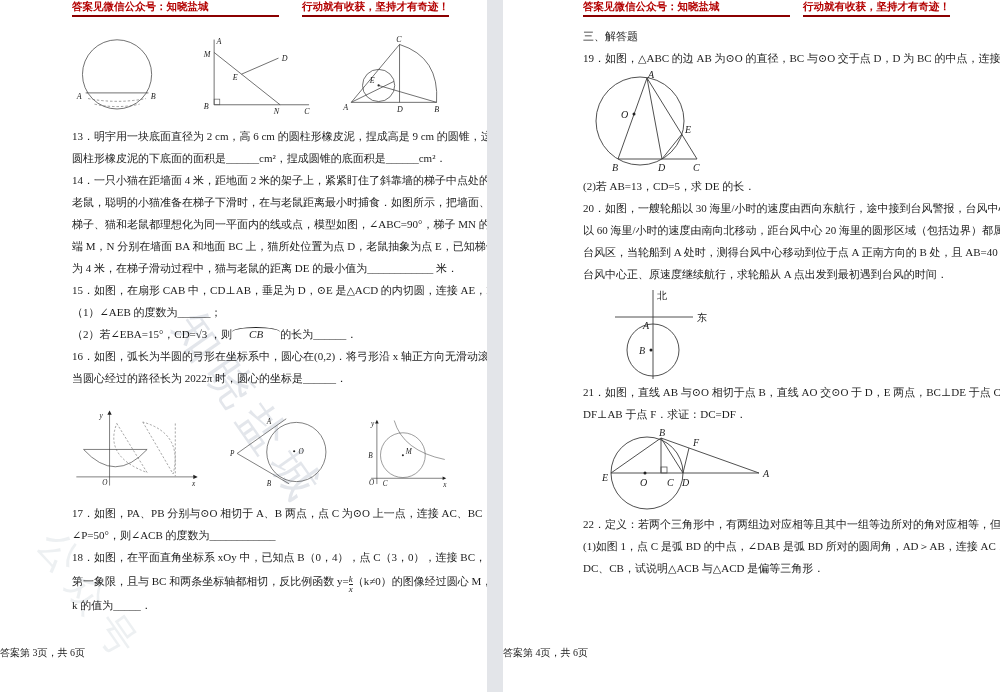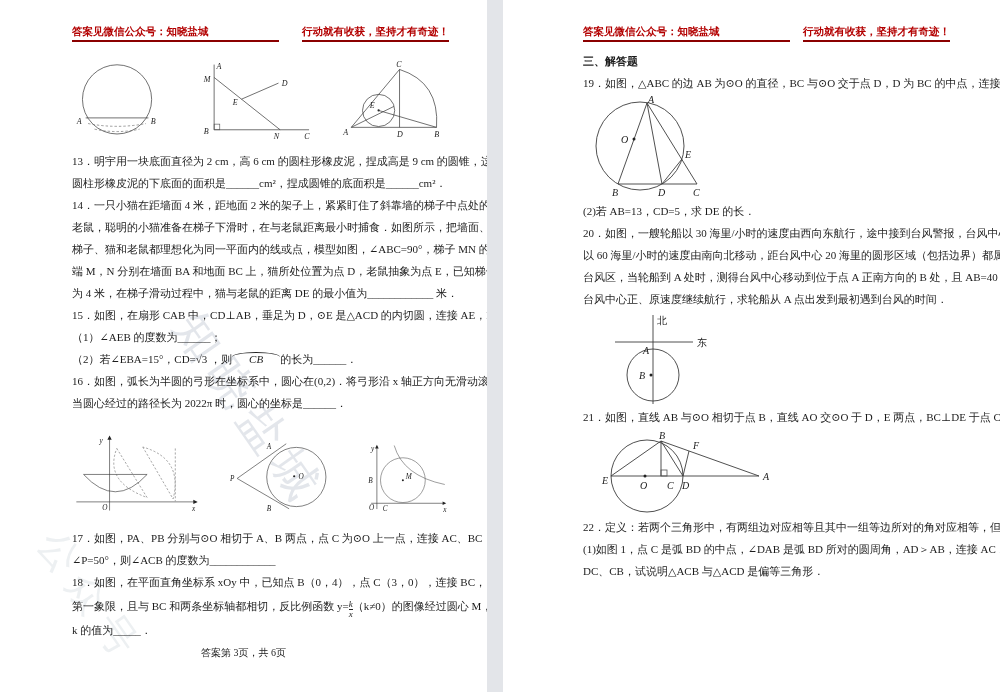--- a/index.html
+++ b/index.html
@@ -9,39 +9,39 @@
     font-family:"Liberation Serif","DejaVu Serif",serif;
     color:#1c1c1c;
   }
   .page{position:absolute;top:0;height:692px;background:#ffffff;}
   #page3{left:0;width:487px;}
   #page4{left:503px;width:497px;}
   .divider{position:absolute;top:0;left:487px;width:16px;height:692px;background:#e3e5e9;}
   .content{position:relative;}
   #page3 .content{margin:0 38px 0 72px;}
   #page4 .content{margin:0 50px 0 80px;}
-  .hdr{display:flex;justify-content:space-between;padding-top:25px;font-size:10.5px;font-weight:bold;color:#b30000;}
+  .hdr{display:flex;justify-content:space-between;font-size:10.5px;font-weight:bold;color:#b30000;}
   .hdr-left{border-bottom:2px solid #8b0000;padding-right:70px;padding-bottom:1px;}
   .hdr-right{border-bottom:2px solid #8b0000;padding-bottom:1px;text-align:right;}
   .line{margin:0;font-size:11px;line-height:22px;white-space:nowrap;}
-  .sec{font-weight:bold;}
+  .sec{font-weight:normal;}
   .figrow{display:flex;align-items:flex-end;}
   svg{display:block;}
   .stroke{fill:none;stroke:#3c3c3c;stroke-width:0.9;}
   .thin{fill:none;stroke:#555;stroke-width:0.8;}
   .dash{fill:none;stroke:#666;stroke-width:0.8;stroke-dasharray:3 2.5;}
   .dot{fill:#222;stroke:none;}
   .lbl{font-family:"Liberation Serif",serif;font-style:italic;font-size:10px;fill:#222;}
   .clbl{font-family:"Liberation Serif",serif;font-size:10px;fill:#222;}
   .frac{display:inline-block;text-align:center;vertical-align:-7px;line-height:1.05;font-size:9px;font-style:italic;}
   .frac .den{border-top:1px solid #222;display:block;}
   .overarc{position:relative;font-style:italic;padding:0 17px;}
   .overarc::before{content:"";position:absolute;left:0;right:0;top:-1px;height:4px;
     border-top:1.2px solid #222;border-radius:50% 50% 0 0 / 100% 100% 0 0;}
-  .footer{position:absolute;bottom:32px;left:0;right:0;text-align:center;font-size:10px;color:#222;}
+  .footer{position:absolute;bottom:32px;left:0;right:0;font-size:10px;color:#222;}
   .watermark{position:absolute;color:rgba(168,178,194,0.32);font-size:46px;letter-spacing:10px;
     transform:rotate(55deg);transform-origin:left top;white-space:nowrap;pointer-events:none;}
   .wm1{left:210px;top:300px;}
   .wm2{left:70px;top:520px;font-size:40px;color:rgba(175,185,198,0.22);}
 </style>
 </head>
 <body>
 
 <div class="page" id="page3">
   <div class="watermark wm1">知晓盐城</div>
@@ -194,20 +194,21 @@
       <line class="stroke" x1="14" y1="30" x2="92" y2="30"></line>
       <circle class="stroke" cx="52" cy="63" r="26"></circle>
       <circle class="dot" cx="50" cy="63" r="1.5"></circle>
       <text class="clbl" x="56" y="12">北</text>
       <text class="clbl" x="96" y="34">东</text>
       <text class="lbl" x="42" y="42">A</text>
       <text class="lbl" x="38" y="67">B</text>
     </svg>
 
     <p class="line">21．如图，直线 AB 与⊙O 相切于点 B，直线 AO 交⊙O 于 D，E 两点，BC⊥DE 于点 C，</p>
+    <p class="line">DF⊥AB 于点 F．求证：DC=DF．</p>
 
     <svg width="200" height="86" viewBox="0 0 200 86" style="margin:2px 0 0 2px;">
       <circle class="stroke" cx="62" cy="46" r="36"></circle>
       <line class="stroke" x1="26" y1="46" x2="174" y2="46"></line>
       <line class="stroke" x1="26" y1="46" x2="76" y2="11"></line>
       <line class="stroke" x1="76" y1="11" x2="98" y2="46"></line>
       <line class="stroke" x1="76" y1="11" x2="76" y2="46"></line>
       <rect class="thin" x="76" y="40" width="6" height="6"></rect>
       <line class="stroke" x1="76" y1="11" x2="174" y2="46"></line>
       <line class="stroke" x1="98" y1="46" x2="104" y2="21"></line>
@@ -218,13 +219,14 @@
       <text class="lbl" x="97" y="59">D</text>
       <text class="lbl" x="178" y="50">A</text>
       <text class="lbl" x="74" y="9">B</text>
       <text class="lbl" x="108" y="19">F</text>
     </svg>
 
     <p class="line">22．定义：若两个三角形中，有两组边对应相等且其中一组等边所对的角对应相等，但不是</p>
     <p class="line">(1)如图 1，点 C 是弧 BD 的中点，∠DAB 是弧 BD 所对的圆周角，AD＞AB，连接 AC 、</p>
     <p class="line">DC、CB，试说明△ACB 与△ACD 是偏等三角形．</p>
   </div>
+  <div class="footer">答案第 4页，共 6页</div>
 </div>
 
 </body></html>

